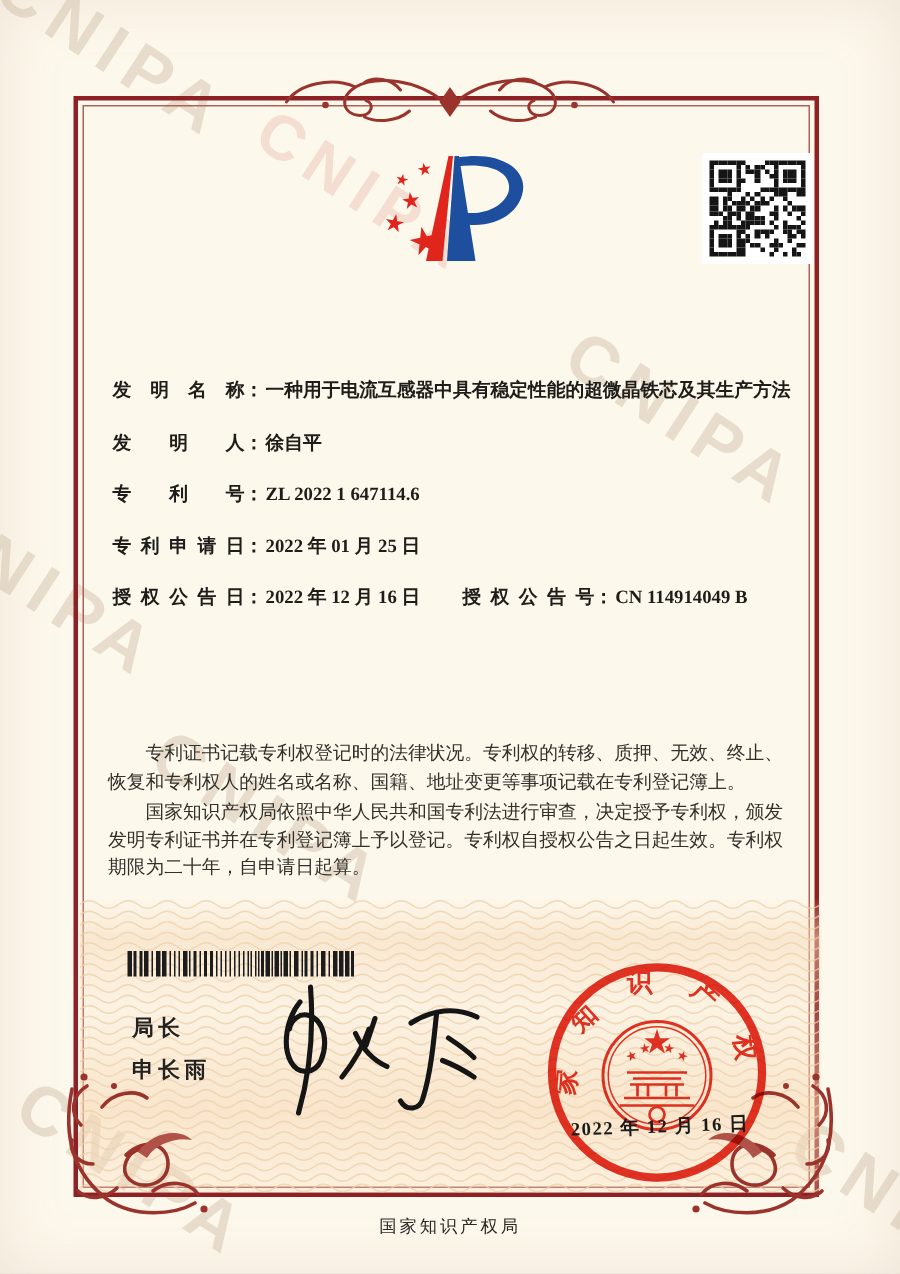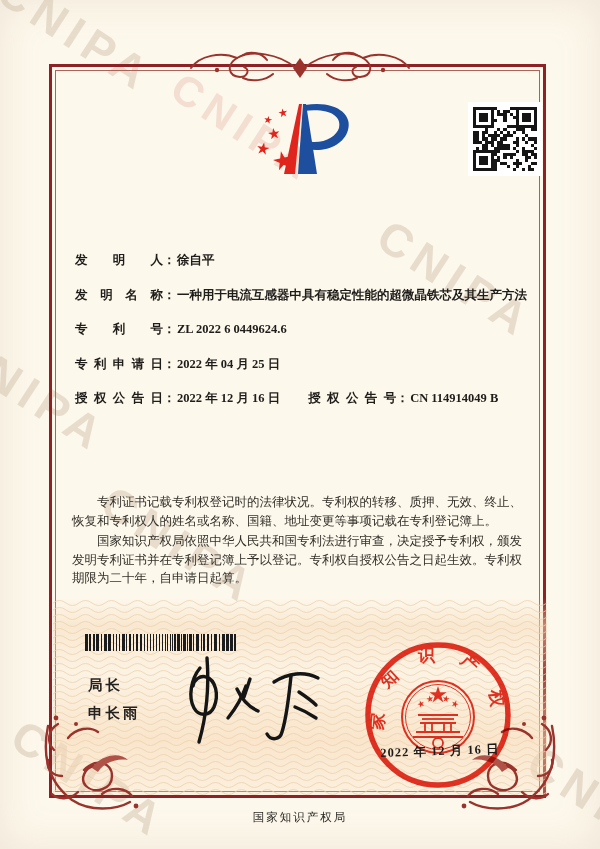--- a/index.html
+++ b/index.html
@@ -408,30 +408,30 @@
       <div style="grid-area: 21 / 8;"></div>
       <div style="grid-area: 21 / 14;"></div>
       <div style="grid-area: 21 / 17;"></div>
       <div style="grid-area: 21 / 19;"></div>
       <div style="grid-area: 21 / 20;"></div>
     </div>
 
 
   <div class="abs fields">
     <div class="field-row">
+      <span class="flabel">发明名称</span><span class="fsep">：</span><span>一种用于电流互感器中具有稳定性能的超微晶铁芯及其生产方法</span>
+    </div>
+    <div class="field-row">
       <span class="flabel">发明人</span><span class="fsep">：</span><span>徐自平</span>
     </div>
     <div class="field-row">
-      <span class="flabel">发明名称</span><span class="fsep">：</span><span>一种用于电流互感器中具有稳定性能的超微晶铁芯及其生产方法</span>
+      <span class="flabel">专利号</span><span class="fsep">：</span><span>ZL 2022 1 647114.6</span>
     </div>
     <div class="field-row">
-      <span class="flabel">专利号</span><span class="fsep">：</span><span>ZL 2022 6 0449624.6</span>
-    </div>
-    <div class="field-row">
-      <span class="flabel">专利申请日</span><span class="fsep">：</span><span>2022 年 04 月 25 日</span>
+      <span class="flabel">专利申请日</span><span class="fsep">：</span><span>2022 年 01 月 25 日</span>
     </div>
     <div class="field-row">
       <span class="flabel">授权公告日</span><span class="fsep">：</span><span>2022 年 12 月 16 日</span><span class="fgap"></span><span class="flabel">授权公告号</span><span class="fsep">：</span><span>CN 114914049 B</span>
     </div>
   </div>
 
   <div class="abs bodytext">
     <p>专利证书记载专利权登记时的法律状况。专利权的转移、质押、无效、终止、恢复和专利权人的姓名或名称、国籍、地址变更等事项记载在专利登记簿上。</p>
     <p>国家知识产权局依照中华人民共和国专利法进行审查，决定授予专利权，颁发发明专利证书并在专利登记簿上予以登记。专利权自授权公告之日起生效。专利权期限为二十年，自申请日起算。</p>
   </div>

